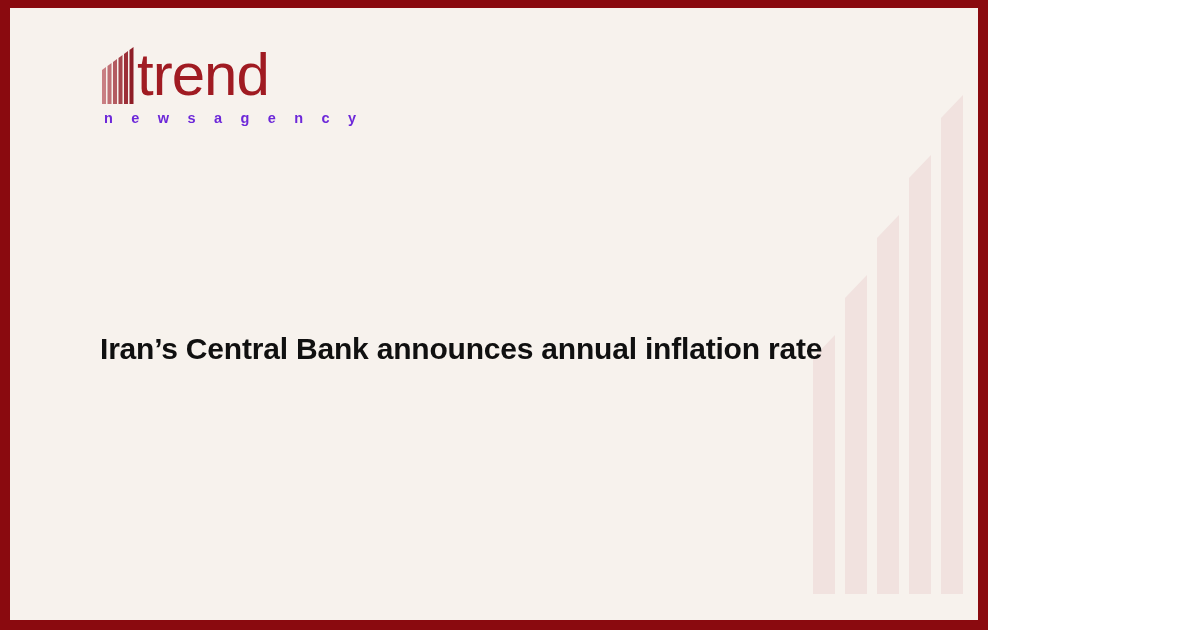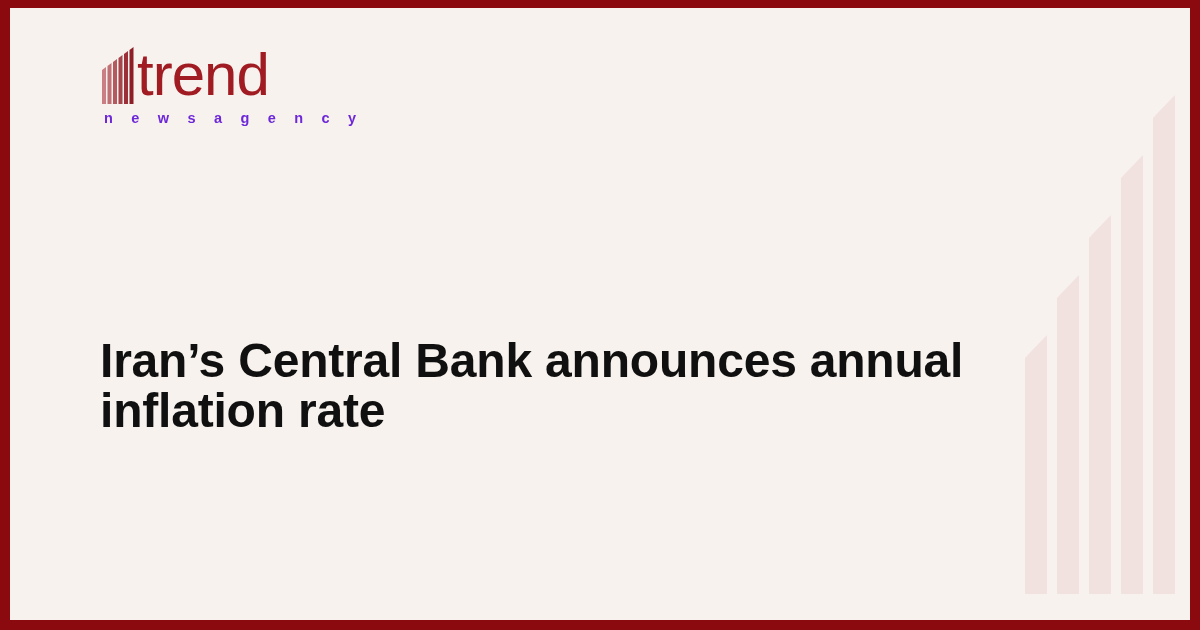--- a/index.html
+++ b/index.html
@@ -8,21 +8,21 @@
     padding: 0;
     background: #ffffff;
   }
   body {
     font-family: "Liberation Sans", sans-serif;
   }
 
   
   .card {
     position: relative;
-    width: 1200px;
+    width: 988px;
     height: 630px;
     box-sizing: border-box;
     background: #8A0A0F;           
     overflow: hidden;
   }
   .card-inner {
     position: absolute;
     left: 10px;
     top: 8px;
     right: 10px;
@@ -86,21 +86,21 @@
     white-space: nowrap;
   }
 
   
   .headline {
     position: absolute;
     left: 90px;
     top: 296px;
     width: 930px;
     font-family: "Liberation Sans", sans-serif;
-    font-size: 48px;
+    font-size: 30px;
     font-weight: 700;
     line-height: 50px;
     letter-spacing: -0.2px;
     color: #101010;
   }
 </style>
 </head>
 <body>
 
 <div class="card">

